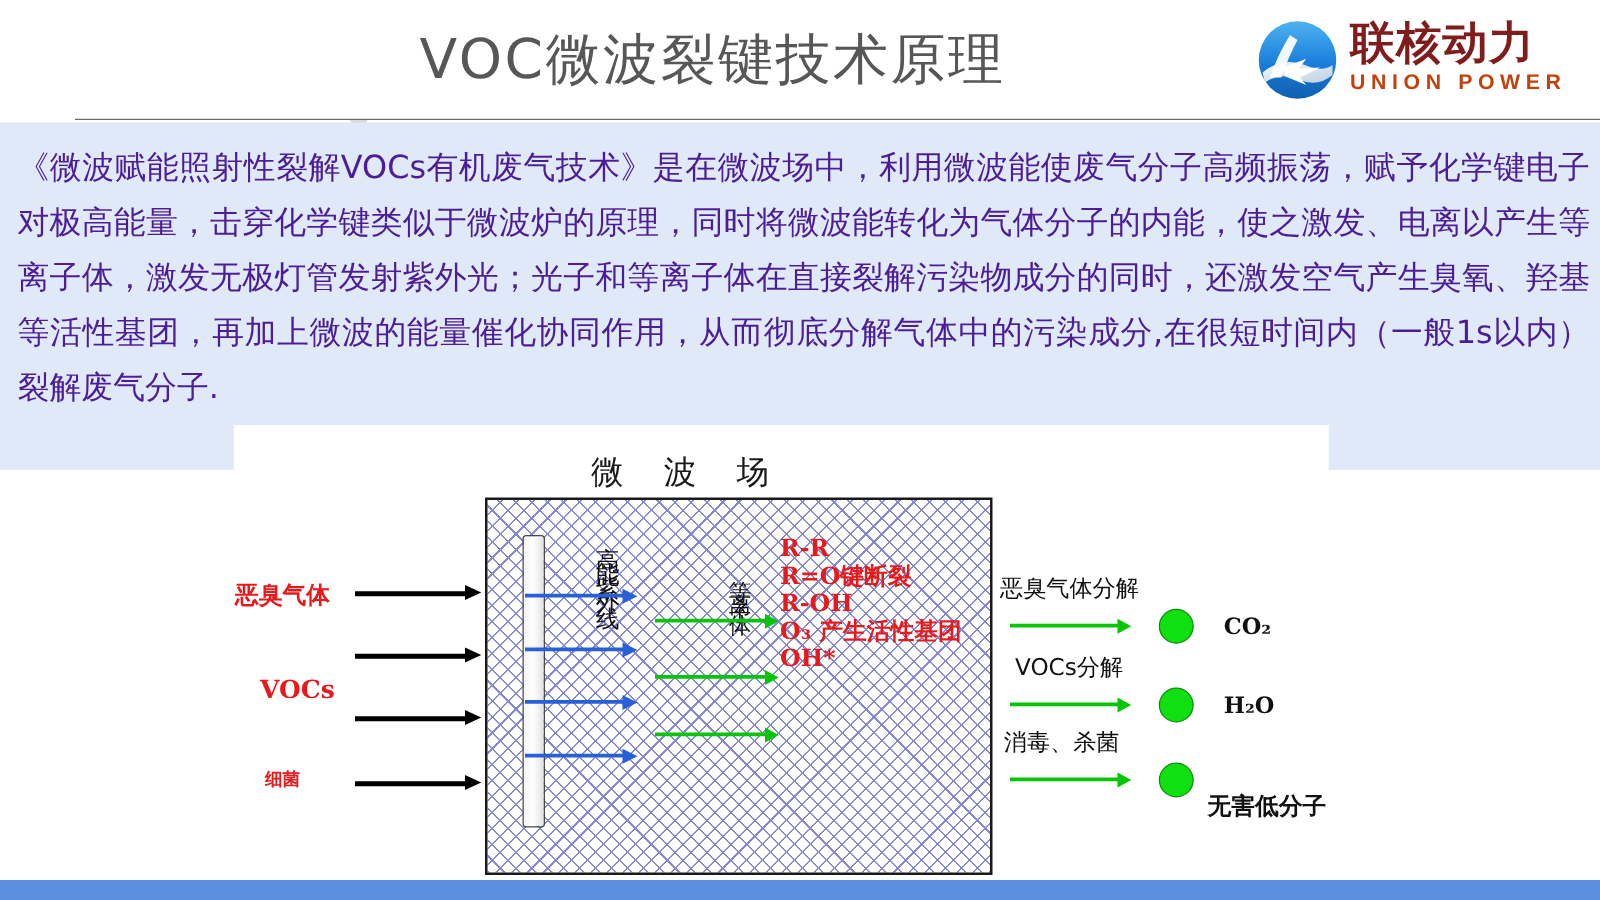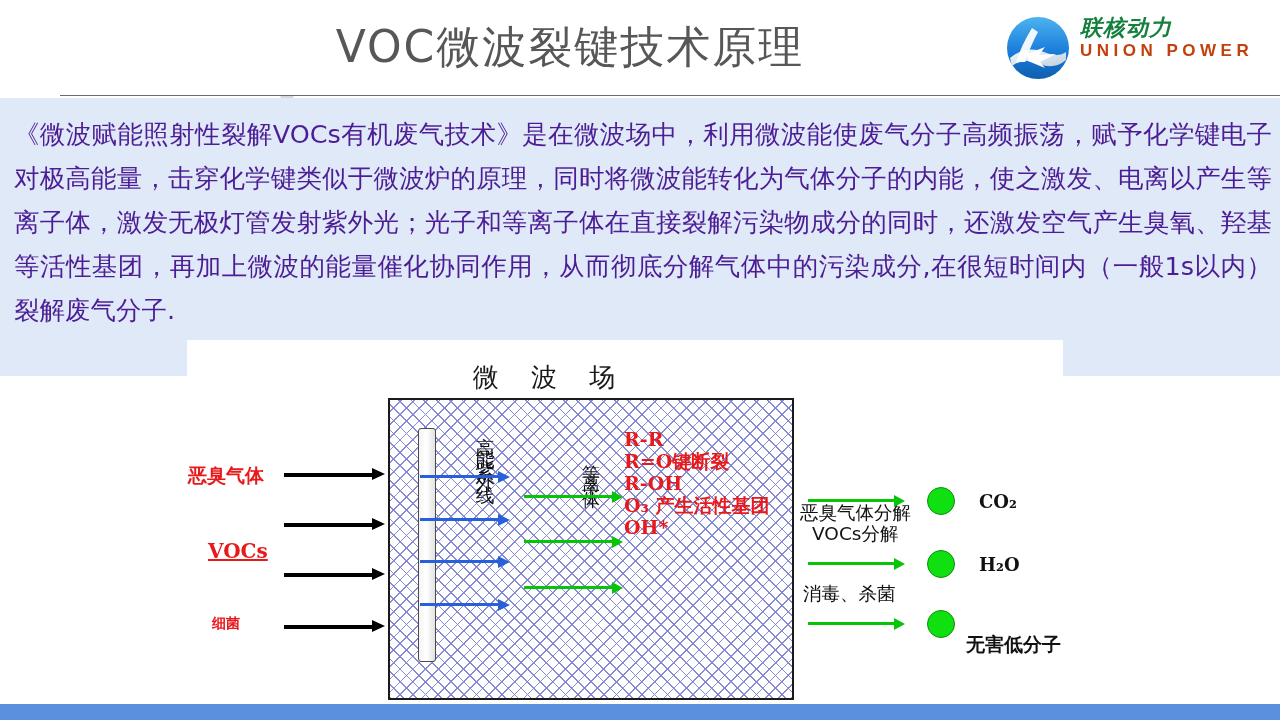--- a/index.html
+++ b/index.html
@@ -31,22 +31,22 @@
     border-left:7px solid transparent;
     border-right:7px solid transparent;
     border-top:13px solid #d8d8d8;
   }
 
   
   #logo{position:absolute;left:1004px;top:12px;width:268px;height:76px;}
   #logo-mark{position:absolute;left:0;top:2px;width:68px;height:68px;}
   #logo-text{position:absolute;left:76px;top:4px;}
   #logo-cn{
-    font-size:22px;font-weight:bold;color:#15803d;letter-spacing:1px;
-    font-family:"DejaVu Sans","Liberation Sans",sans-serif;line-height:1.05;font-style:italic;
+    font-size:36px;font-weight:bold;color:#7f1d1d;letter-spacing:1px;
+    font-family:"DejaVu Sans","Liberation Sans",sans-serif;line-height:1.05;
   }
   #logo-en{
     font-size:17px;font-weight:bold;color:#c2410c;letter-spacing:4.5px;
     font-family:"Liberation Sans",sans-serif;margin-top:2px;
   }
 
   
   #body-band{
     position:absolute;left:0;top:98px;width:1280px;height:278px;
     background:#dfe9f7;
@@ -123,21 +123,21 @@
   .arrow.green .shaft{background:#06c406;}
   .arrow.green .head{border-left:11px solid #06c406;}
 
   
   .in-label{
     position:absolute;color:#e8191b;font-weight:bold;
     font-family:"DejaVu Sans","Liberation Sans",sans-serif;
     white-space:nowrap;
   }
   #in-odor{left:188px;top:110px;font-size:19px;}
-  #in-vocs{left:208px;top:186px;font-size:20px;font-family:"DejaVu Serif","Liberation Serif",serif;text-decoration:underline;}
+  #in-vocs{left:208px;top:186px;font-size:20px;font-family:"DejaVu Serif","Liberation Serif",serif;}
   #in-bact{left:212px;top:262px;font-size:14px;}
 
   
   .out-label{
     position:absolute;color:#111;font-size:18.5px;white-space:nowrap;
     font-family:"DejaVu Sans","Liberation Sans",sans-serif;
   }
   .product{
     position:absolute;color:#111;white-space:nowrap;
     font-family:"DejaVu Serif","Liberation Serif",serif;
@@ -254,21 +254,21 @@
 
     <div id="formulas">
       <div>R-R</div>
       <div>R=O键断裂</div>
       <div>R-OH</div>
       <div>O₃ 产生活性基团</div>
       <div>OH*</div>
     </div>
   </div>
 
-  <div class="out-label" style="left:800px;top:105px;margin-top:42px;">恶臭气体分解</div>
+  <div class="out-label" style="left:800px;top:105px;">恶臭气体分解</div>
   <div class="arrow green" style="left:808px;top:146px;">
     <div class="shaft" style="width:90px;"></div>
     <div class="head" style="left:86px;"></div>
   </div>
   <div class="dot" style="left:927px;top:134px;"></div>
   <div class="product" style="left:979px;top:138px;font-size:18px;">CO₂</div>
 
   <div class="out-label" style="left:812px;top:168px;">VOCs分解</div>
   <div class="arrow green" style="left:808px;top:209px;">
     <div class="shaft" style="width:90px;"></div>

